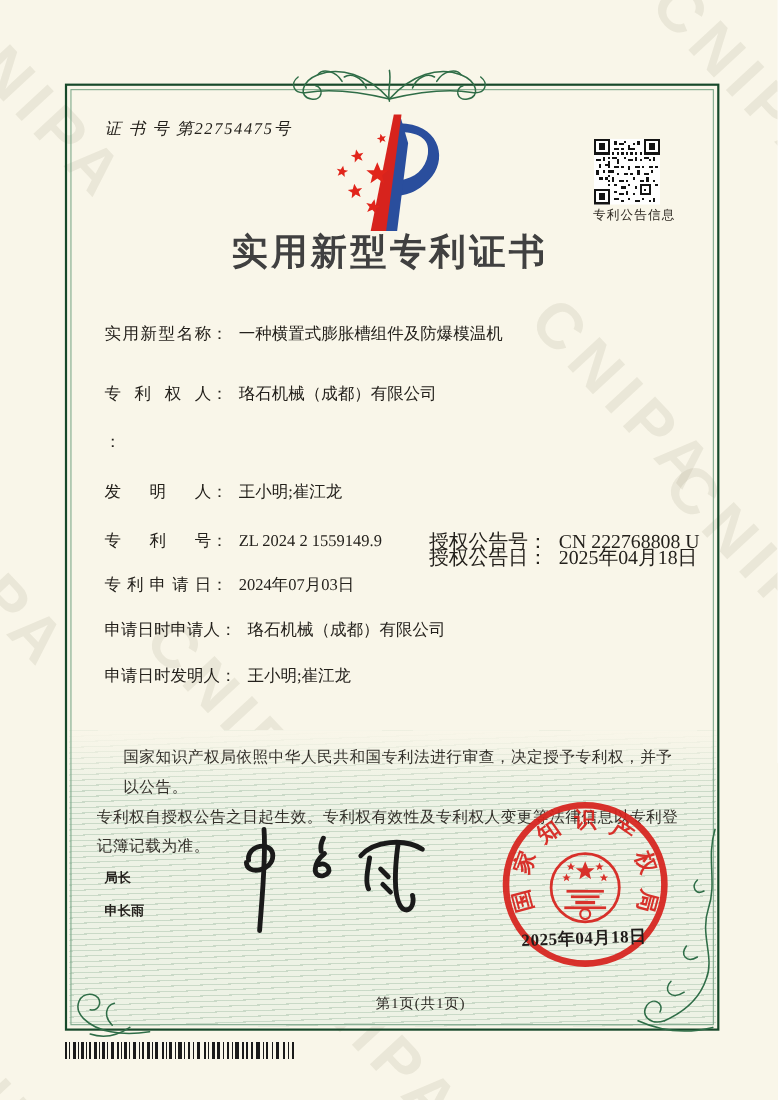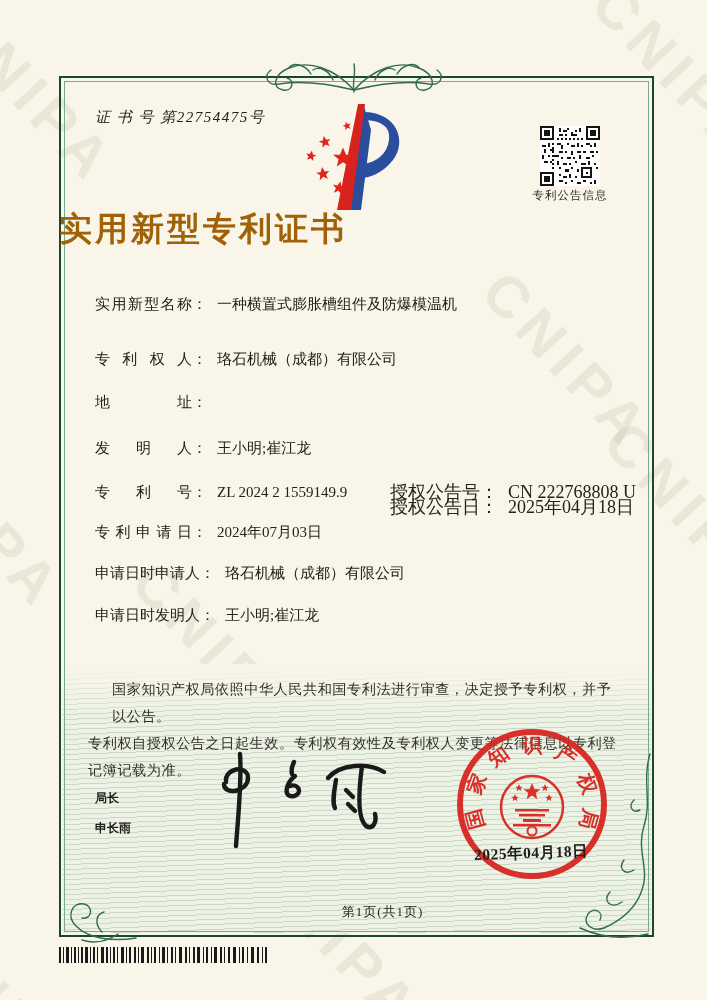--- a/index.html
+++ b/index.html
@@ -34,26 +34,26 @@
   .band::before{
     content:""; position:absolute; left:0; top:0; right:0; height:55px;
     background:linear-gradient(#f9f6e9, rgba(249,246,233,0));
   }
   .cert-no{
     position:absolute; left:95px; top:108px; font-size:15px; letter-spacing:1.5px;font-style:italic;
   }
   .logo{ position:absolute; left:303px; top:96px; }
   .qr{ position:absolute; left:540px; top:126px; }
   .qr-caption{
-    position:absolute; left:520px; top:188px; width:100px; text-align:center;
+    position:absolute; left:539px; top:188px; width:100px; text-align:left;
     font-size:11.5px; letter-spacing:1px; color:#2f2a23;
   }
   .title{
-    position:absolute; left:59px; top:207px; width:591px; 
-    font-size:33px; font-weight:bold; letter-spacing:3px; color:#a16207;
+    position:absolute; left:59px; top:207px; width:591px; text-align:center;
+    font-size:33px; font-weight:bold; letter-spacing:3px; color:#404040;
   }
   .f-row{ position:absolute; left:95px; display:flex; font-size:15px; line-height:22px; }
   .f-label{ display:inline-block; width:97px; text-align:justify; text-align-last:justify; }
   .f-row.wide .f-label{ width:auto; text-align-last:left; }
   .f-colon{ margin-right:10px; }
   .f-value{ white-space:pre-wrap; }
   .f-right{ position:absolute; left:390px; display:flex; font-size:18px; line-height:22px; }
   .addr-value{ width:450px; }
   .statement{
     position:absolute; left:88px; top:676px; width:534px;
@@ -261,21 +261,20 @@
     <span class="f-value">一种横置式膨胀槽组件及防爆模温机</span>
   </div>
 
   <div class="f-row" style="top:348px">
     <span class="f-label">专利权人</span>
       <span class="f-colon">：</span>
     <span class="f-value">珞石机械（成都）有限公司</span>
   </div>
 
   <div class="f-row" style="top:391px">
-    <span class="f-label">地址</span>
       <span class="f-colon">：</span>
   </div>
 
   <div class="f-row" style="top:437px">
     <span class="f-label">发明人</span>
       <span class="f-colon">：</span>
     <span class="f-value">王小明;崔江龙</span>
   </div>
 
   <div class="f-row" style="top:481px">

